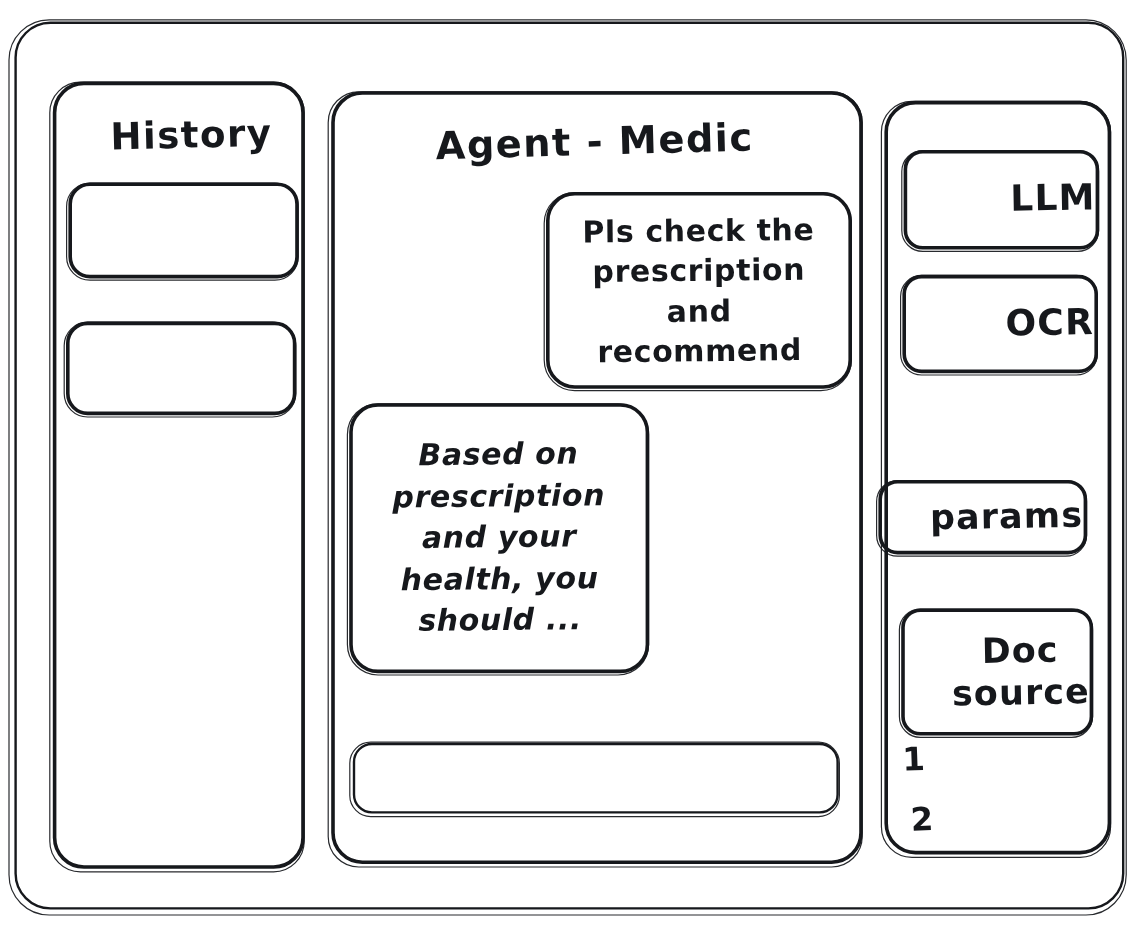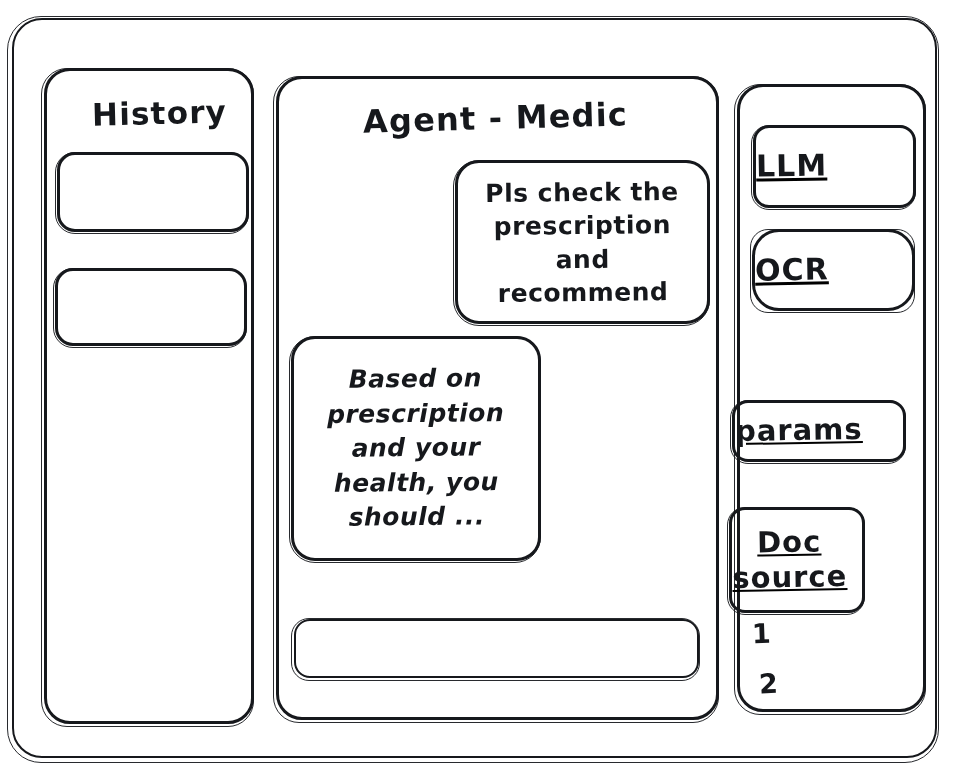--- a/index.html
+++ b/index.html
@@ -124,30 +124,29 @@
     height: 225px;
     padding: 6px 14px;
     font-style: italic;
   }
 
   .tool-btn {
     border-radius: 16px;
     border-width: 3.2px;
     display: flex;
     align-items: center;
-    justify-content: flex-start;
+    justify-content: flex-end;
     text-align: center;
-    text-decoration: underline;
   }
   .tool-btn::after { left: -5px; top: -3px; right: -3px; bottom: -5px; border-radius: 18px; }
 
   .tool-llm    { left: 753px; top: 125px; width: 163px; height: 83px; }
-  .tool-ocr    { left: 752px; top: 229px; width: 163px; height: 82px; border-radius: 27px; }
+  .tool-ocr    { left: 752px; top: 229px; width: 163px; height: 82px; }
   .tool-params { left: 732px; top: 400px; width: 174px; height: 62px; }
-  .tool-doc    { left: 729px; top: 507px; width: 136px; height: 106px; }
+  .tool-doc    { left: 751px; top: 507px; width: 160px; height: 106px; }
 
   
   .hand {
     position: absolute;
     color: #16181c;
     font-family: "DejaVu Sans", sans-serif;
     font-weight: 700;
     letter-spacing: .5px;
     white-space: pre-line;
     line-height: 1.28;

